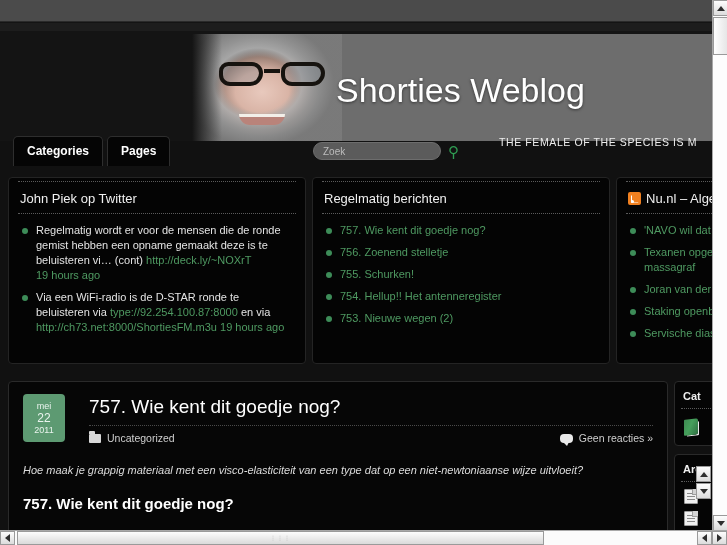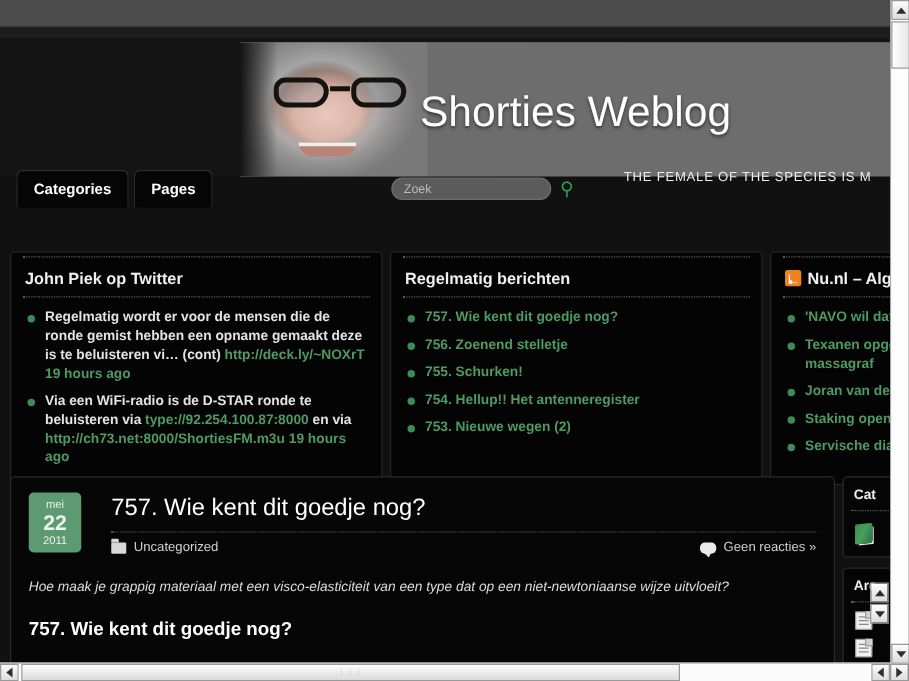--- a/index.html
+++ b/index.html
@@ -152,22 +152,22 @@
   .searchbox {
     width: 128px; height: 18px; border-radius: 9px;
     background: #5b5b5b; border: 1px solid #6d6d6d;
     color: #bcbcbc; font-size: 10px;
     padding: 0 9px; line-height: 18px;
   }
   .search-icon { color: #2f9c52; font-size: 15px; line-height: 15px; }
 
   
   .widget-strip {
-    position: absolute; left: 8px; top: 170px; width: 697px; height: 187px;
-    display: flex; gap: 0; font-weight: bold;
+    position: absolute; left: 8px; top: 146px; width: 697px; height: 187px;
+    display: flex; gap: 0;
   }
   .wcol {
     width: 298px; background: #040404; border: 1px solid #242424;
     border-radius: 4px; margin-right: 6px; padding: 0 9px 8px 9px;
     overflow: hidden; flex: none;
   }
   .wcol:last-child { width: 120px; margin-right: 0; }
   .wtitle {
     font-size: 13px; color: #f0f0f0; padding: 9px 0 7px 2px;
     border-top: 1px dotted #5b5b5b; border-bottom: 1px dotted #5b5b5b;
@@ -210,21 +210,21 @@
     margin-right: 6px;
   }
   .post-head { display: flex; gap: 24px; }
   .datebadge {
     width: 42px; height: 48px; background: #5d9a72; border-radius: 4px;
     color: #eaf4ee; text-align: center; flex: none;
     display: flex; flex-direction: column; justify-content: center;
     line-height: 1.05; padding-top: 1px;
   }
   .datebadge .m { font-size: 9px; }
-  .datebadge .d { font-size: 17px; font-weight: bold; margin: 1px 0; }
+  .datebadge .d { font-size: 12px; font-weight: normal; margin: 1px 0; }
   .datebadge .y { font-size: 9px; }
   .post-meta-col { flex: 1; min-width: 0; }
   .post-title { font-size: 19px; color: #fff; white-space: nowrap; padding-top: 2px; }
   .meta-row {
     display: flex; align-items: center; justify-content: space-between;
     border-top: 1px dotted #4a4a4a; margin-top: 7px; padding-top: 6px;
     font-size: 10.5px; color: #cfcfcf;
   }
   .meta-left, .meta-right { display: flex; align-items: center; gap: 6px; }
   .folder-ico {

